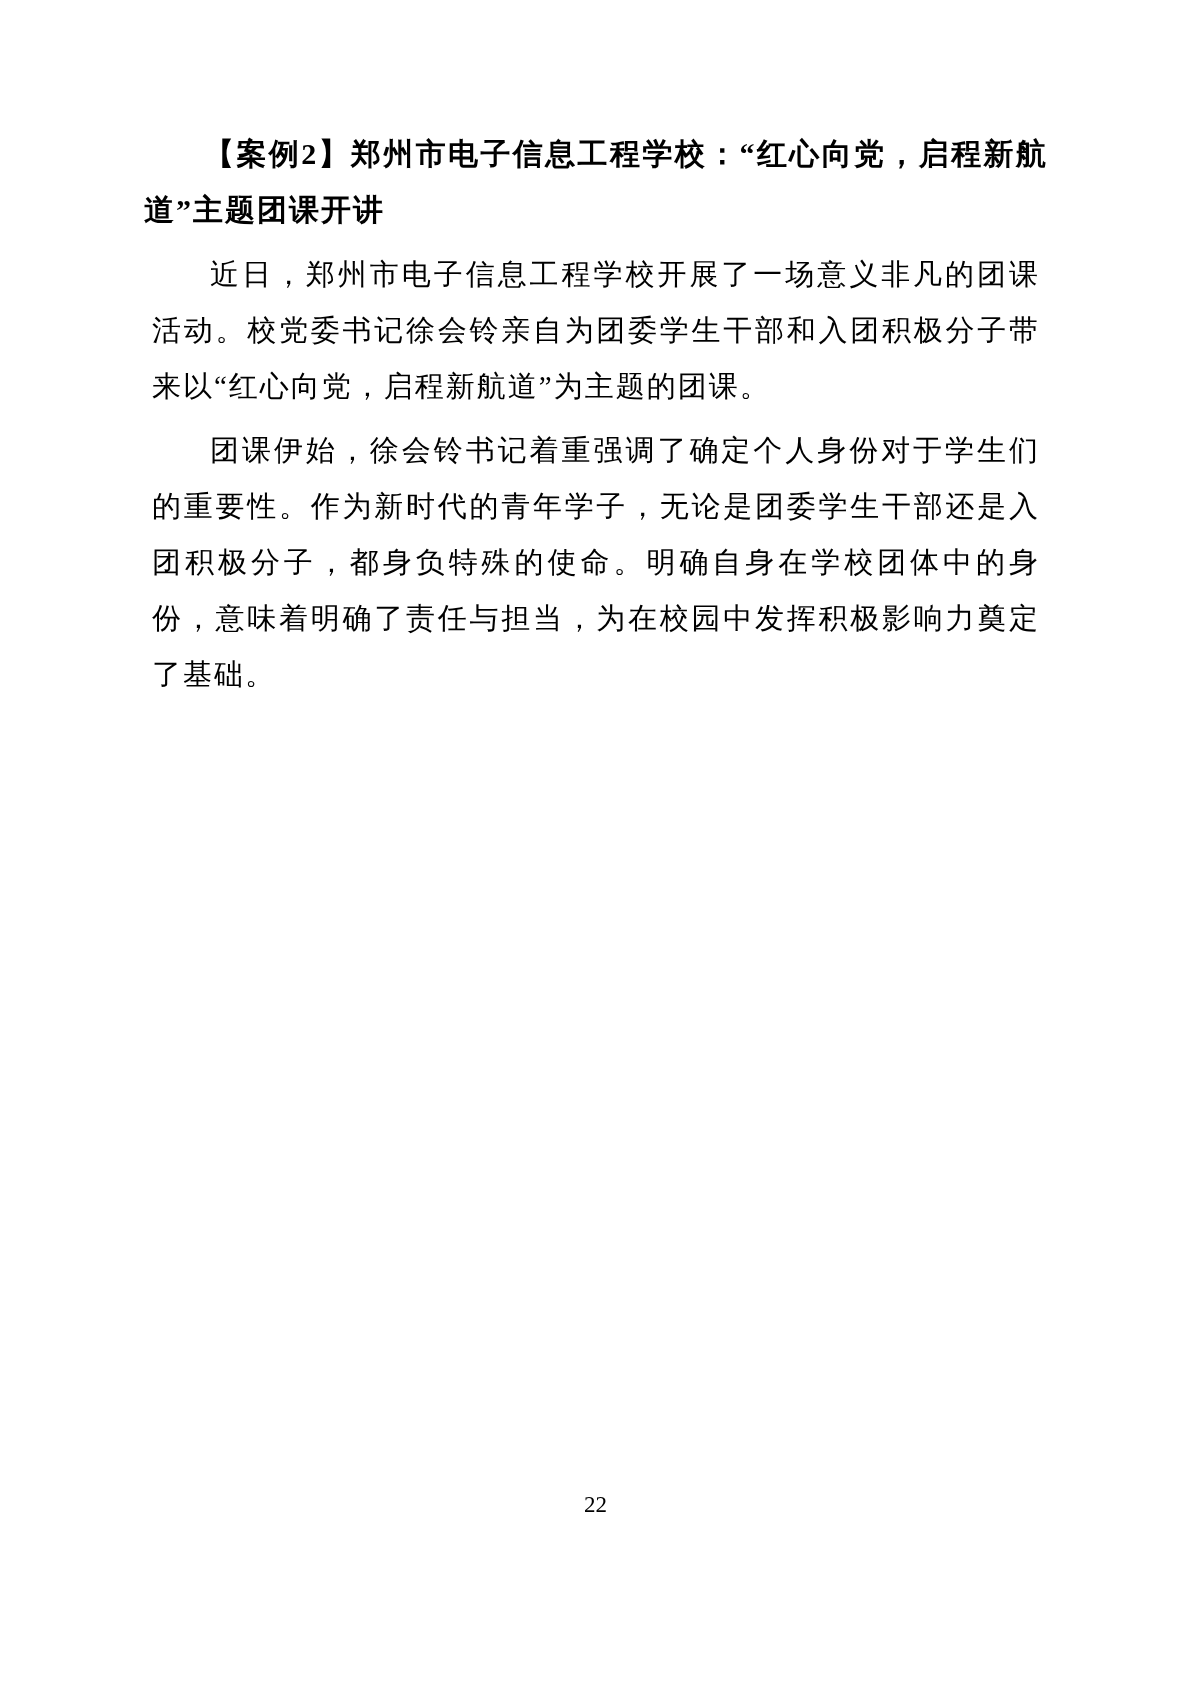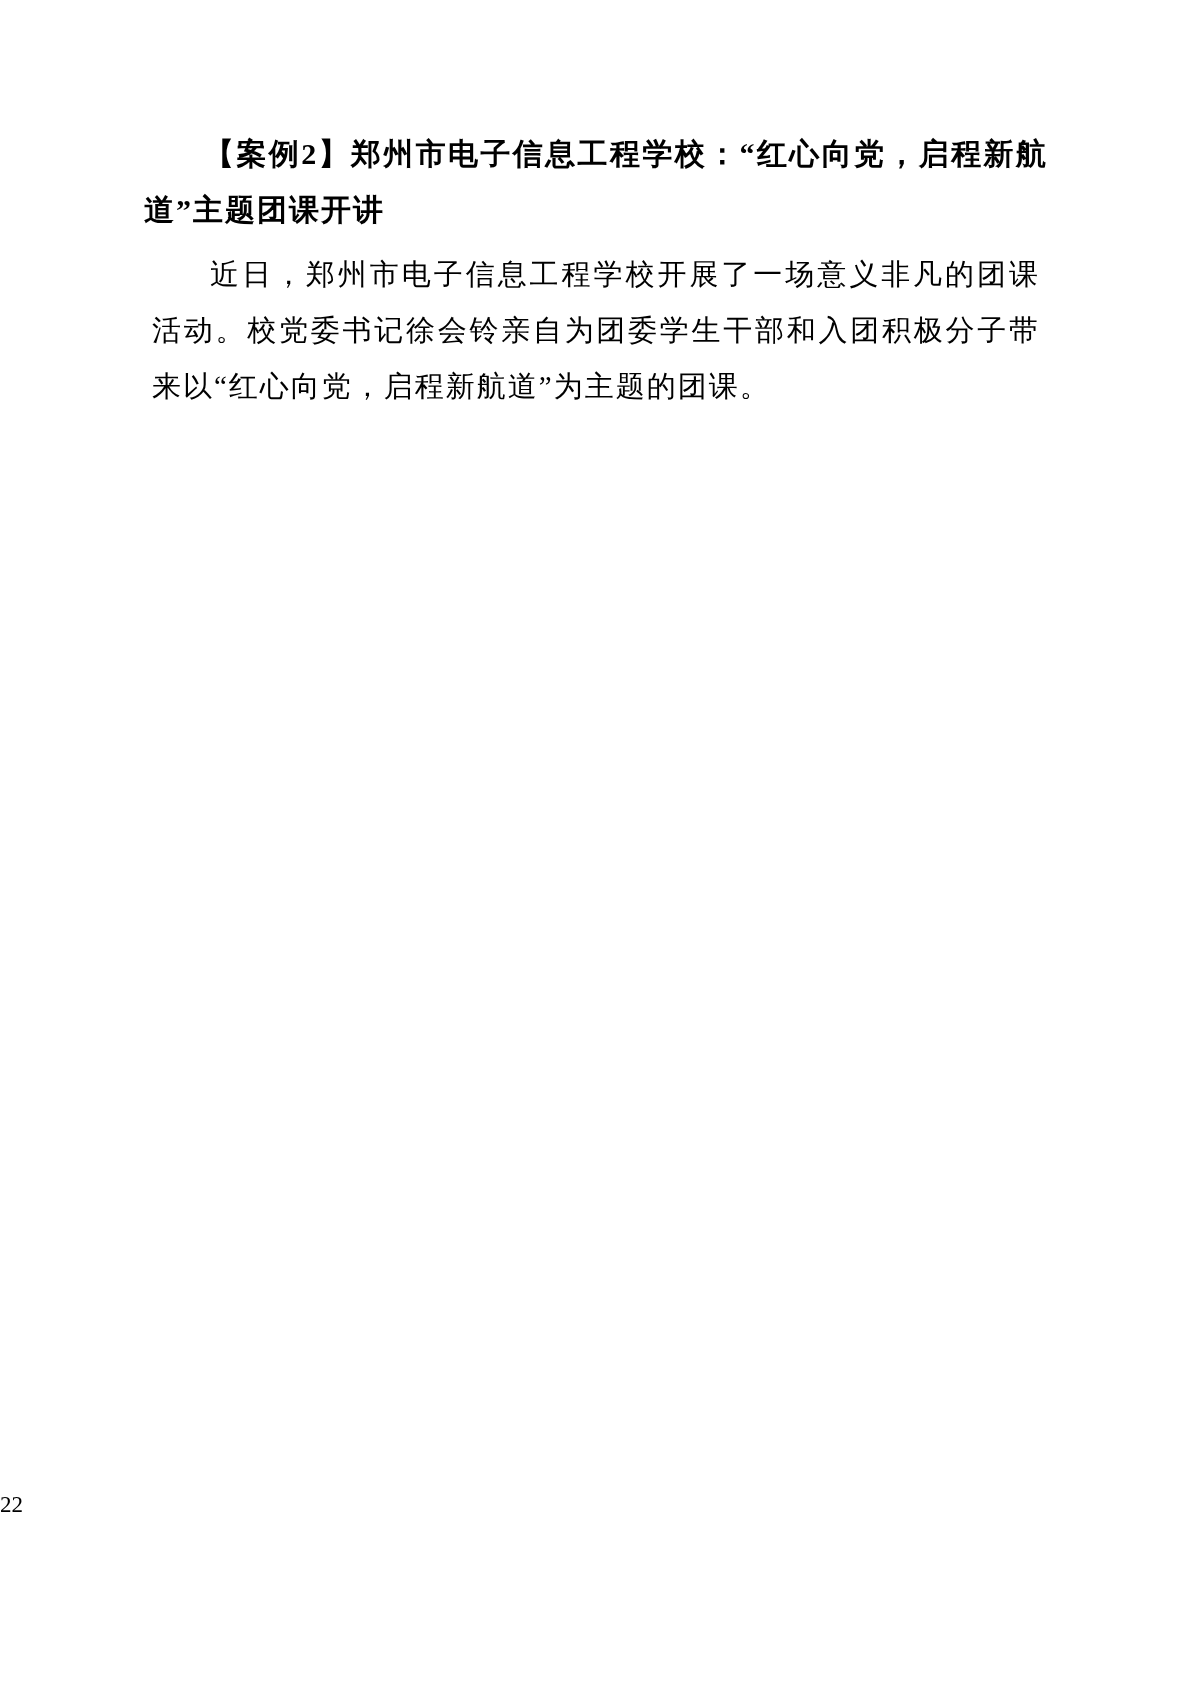--- a/index.html
+++ b/index.html
@@ -35,33 +35,34 @@
     letter-spacing: 2px;
     text-indent: 2em;
     text-align: justify;
     text-justify: inter-character;
   }
   .page-number {
     position: absolute;
     top: 1492px;
     left: 0;
     width: 100%;
-    text-align: left;
+    text-align: center;
     font-size: 23px;
     letter-spacing: 0;
     font-family: "Liberation Serif", serif;
     color: #000000;
   }
 </style>
 </head>
 <body>
 
 <div class="page">
   <h1 class="doc-title">【案例2】郑州市电子信息工程学校：“红心向党，启程新航道”主题团课开讲</h1>
 
   <p class="doc-para">近日，郑州市电子信息工程学校开展了一场意义非凡的团课活动。校党委书记徐会铃亲自为团委学生干部和入团积极分子带来以“红心向党，启程新航道”为主题的团课。</p>
 
+  <p class="doc-para">团课伊始，徐会铃书记着重强调了确定个人身份对于学生们的重要性。作为新时代的青年学子，无论是团委学生干部还是入团积极分子，都身负特殊的使命。明确自身在学校团体中的身份，意味着明确了责任与担当，为在校园中发挥积极影响力奠定了基础。</p>
 
 
 
 
   <div class="page-number">22</div>
 </div>
 
 </body></html>

